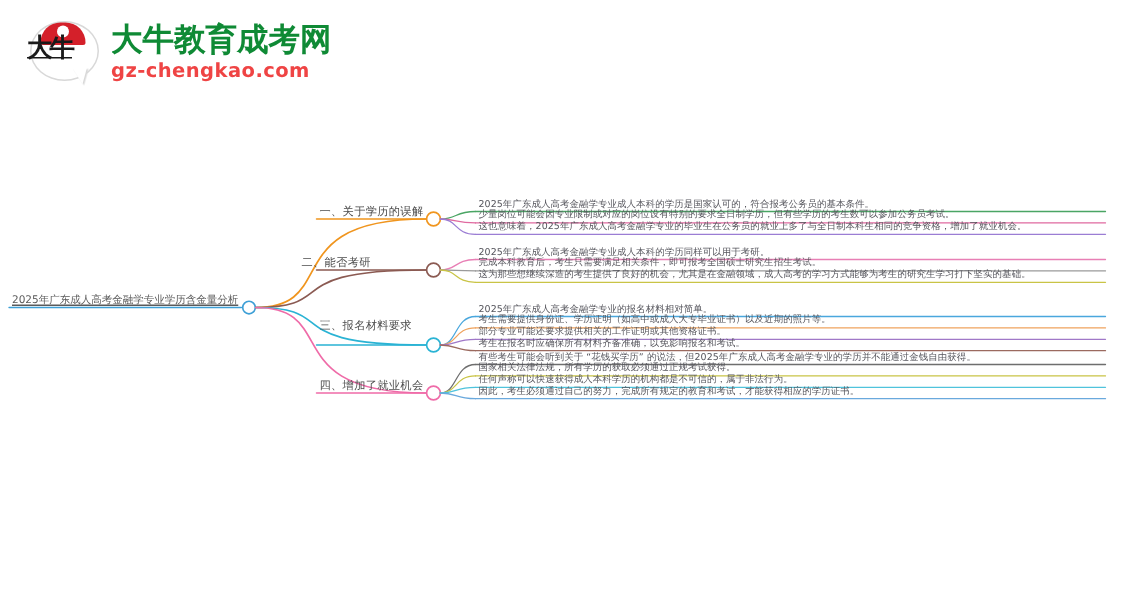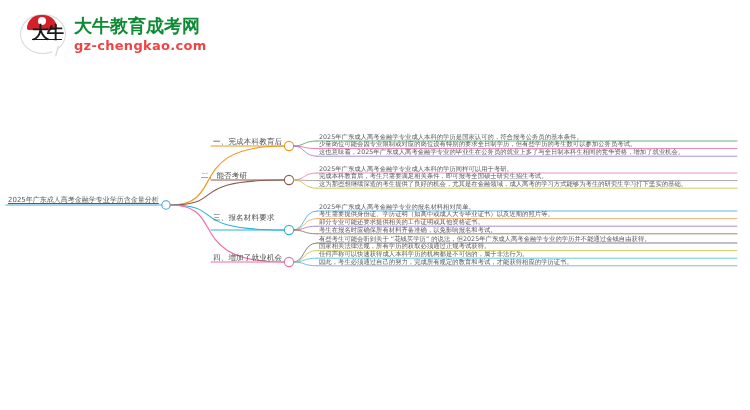--- a/index.html
+++ b/index.html
@@ -61,32 +61,32 @@
     position: absolute;
     left: 11px; top: 2px;
     width: 8px; height: 8px;
     background: #ffffff;
     border-radius: 50%;
   }
   .logo-char {
     position: absolute;
     left: 0; top: 12px;
     width: 44px;
-    text-align: right;
+    text-align: left;
     font-family: "DejaVu Sans", "Liberation Sans", sans-serif;
     font-size: 17px;
     font-weight: bold;
     color: #1a1a1a;
     letter-spacing: -2px;
     line-height: 1;
     text-decoration: underline;
   }
   #logo-text { display: flex; flex-direction: column; justify-content: center; }
   #logo-title {
-    font-size: 18px;
+    font-size: 21px;
     font-weight: bold;
     color: #0f8a35;
     letter-spacing: 0px;
     line-height: 1.1;
     white-space: nowrap;
   }
   #logo-sub {
     font-size: 13px;
     font-weight: bold;
     color: #ef4444;
@@ -183,21 +183,21 @@
       <path d="M 317 243 H 737" stroke="#6e6e6e" stroke-width="0.85" fill="none" stroke-linecap="round"></path>
       <path d="M 293.5 262 C 305 262, 303 250.6, 317 250.6" stroke="#c9c446" stroke-width="0.85" fill="none" stroke-linecap="round"></path>
       <path d="M 317 250.6 H 737" stroke="#c9c446" stroke-width="0.85" fill="none" stroke-linecap="round"></path>
       <path d="M 293.5 262 C 305 262, 303 258.2, 317 258.2" stroke="#4fc3dc" stroke-width="0.85" fill="none" stroke-linecap="round"></path>
       <path d="M 317 258.2 H 737" stroke="#4fc3dc" stroke-width="0.85" fill="none" stroke-linecap="round"></path>
       <path d="M 293.5 262 C 305 262, 303 265.8, 317 265.8" stroke="#6aa9dd" stroke-width="0.85" fill="none" stroke-linecap="round"></path>
       <path d="M 317 265.8 H 737" stroke="#6aa9dd" stroke-width="0.85" fill="none" stroke-linecap="round"></path>
     </svg>
   <div id="mm-labels">
       <div class="mm-label mm-root-label" style="left: 8px; top: 203.5px;">2025年广东成人高考金融学专业学历含金量分析</div>
-      <div class="mm-label mm-branch-label" style="left: 213px; top: 144.5px;">一、完成本科教育后</div>
+      <div class="mm-label mm-branch-label" style="left: 213px; top: 144.5px;">一、关于学历的误解</div>
       <div class="mm-label mm-leaf-label" style="left: 319px; top: 139.8px;">2025年广东成人高考金融学专业成人本科的学历是国家认可的，符合报考公务员的基本条件。</div>
       <div class="mm-label mm-leaf-label" style="left: 319px; top: 147.4px;">少量岗位可能会因专业限制或对应的岗位设有特别的要求全日制学历，但有些学历的考生数可以参加公务员考试。</div>
       <div class="mm-label mm-leaf-label" style="left: 319px; top: 155px;">这也意味着，2025年广东成人高考金融学专业的毕业生在公务员的就业上多了与全日制本科生相同的竞争资格，增加了就业机会。</div>
       <div class="mm-label mm-branch-label" style="left: 201px; top: 178.5px;">二、能否考研</div>
       <div class="mm-label mm-leaf-label" style="left: 319px; top: 171.8px;">2025年广东成人高考金融学专业成人本科的学历同样可以用于考研。</div>
       <div class="mm-label mm-leaf-label" style="left: 319px; top: 179.4px;">完成本科教育后，考生只需要满足相关条件，即可报考全国硕士研究生招生考试。</div>
       <div class="mm-label mm-leaf-label" style="left: 319px; top: 187px;">这为那些想继续深造的考生提供了良好的机会，尤其是在金融领域，成人高考的学习方式能够为考生的研究生学习打下坚实的基础。</div>
       <div class="mm-label mm-branch-label" style="left: 213px; top: 221px;">三、报名材料要求</div>
       <div class="mm-label mm-leaf-label" style="left: 319px; top: 209.8px;">2025年广东成人高考金融学专业的报名材料相对简单。</div>
       <div class="mm-label mm-leaf-label" style="left: 319px; top: 217.4px;">考生需要提供身份证、学历证明（如高中或成人大专毕业证书）以及近期的照片等。</div>

